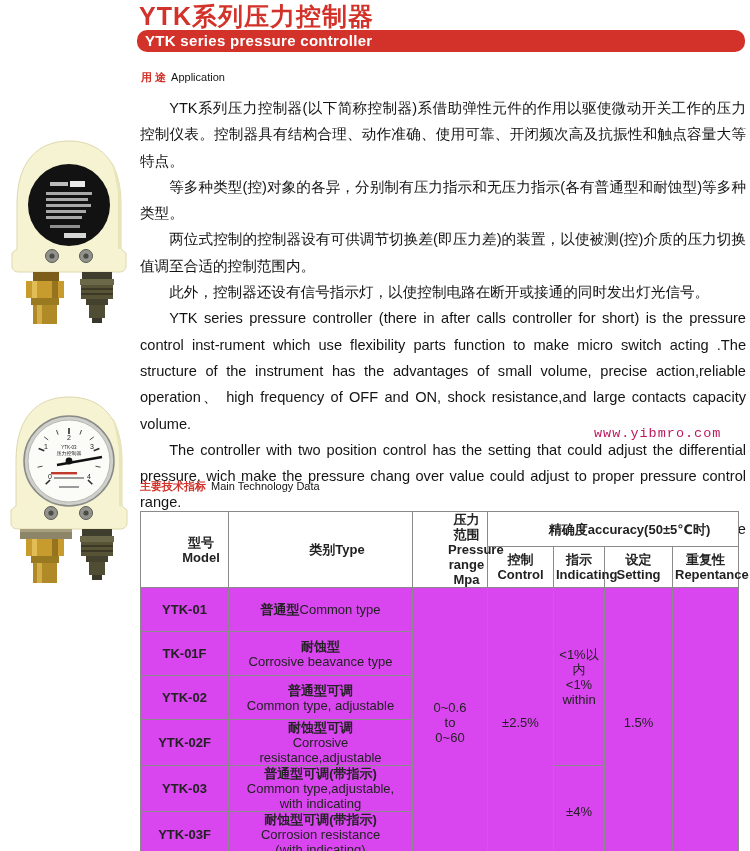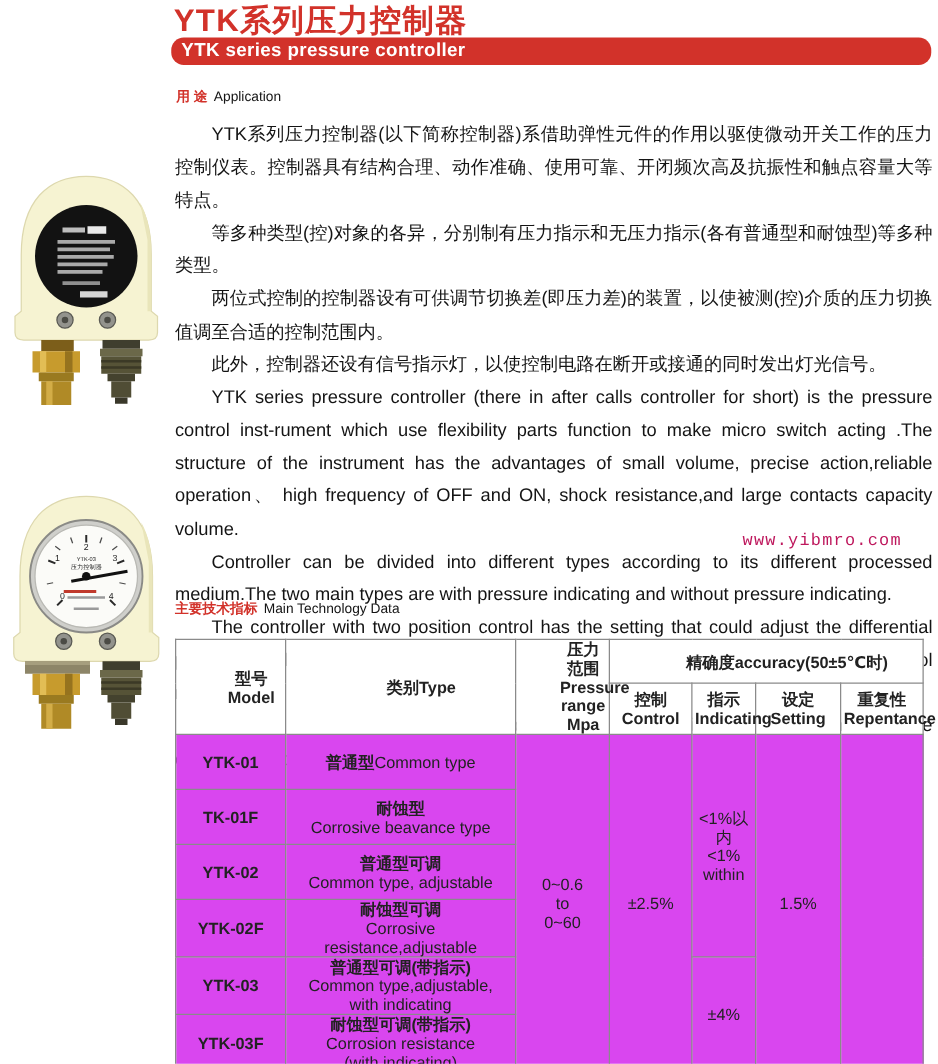--- a/index.html
+++ b/index.html
@@ -75,21 +75,20 @@
 <div class="abs sect-heading app-heading">
   <span class="h-cn">用 途</span><span class="h-en">Application</span>
 </div>
 
 <div class="abs bodytext">
   <p>YTK系列压力控制器(以下简称控制器)系借助弹性元件的作用以驱使微动开关工作的压力控制仪表。控制器具有结构合理、动作准确、使用可靠、开闭频次高及抗振性和触点容量大等特点。</p>
   <p>等多种类型(控)对象的各异，分别制有压力指示和无压力指示(各有普通型和耐蚀型)等多种类型。</p>
   <p>两位式控制的控制器设有可供调节切换差(即压力差)的装置，以使被测(控)介质的压力切换值调至合适的控制范围内。</p>
   <p>此外，控制器还设有信号指示灯，以使控制电路在断开或接通的同时发出灯光信号。</p>
   <p>YTK series pressure controller (there in after calls controller for short) is the pressure control inst-rument which use flexibility parts function to make micro switch acting .The structure of the instrument has the advantages of small volume, precise action,reliable operation、 high frequency of OFF and ON, shock resistance,and large contacts capacity volume.</p>
-  <p>Controller can be divided into different types according to its different processed medium.The two main types are with pressure indicating and without pressure indicating.</p>
   <p>The controller with two position control has the setting that could adjust the differential pressure, wich make the pressure chang over value could adjust to proper pressure control range.</p>
   <p>Also the controller with the signal indicating light,which will send light signal when the circuit pution or put off.</p>
 </div>
 
 <div class="abs watermark">www.yibmro.com</div>
 
 <div class="abs photo photo-top">
   <svg width="126" height="194" viewBox="0 0 126 194">
 
     <path d="M11,72 C11,28 33,9 63,9 C93,9 115,28 115,72 L115,117 L120,121 L120,134 C120,138 117,140 113,140 L13,140 C9,140 6,138 6,134 L6,121 L11,117 Z" fill="#f6f3d2" stroke="#ddd8ae" stroke-width="1"></path>

